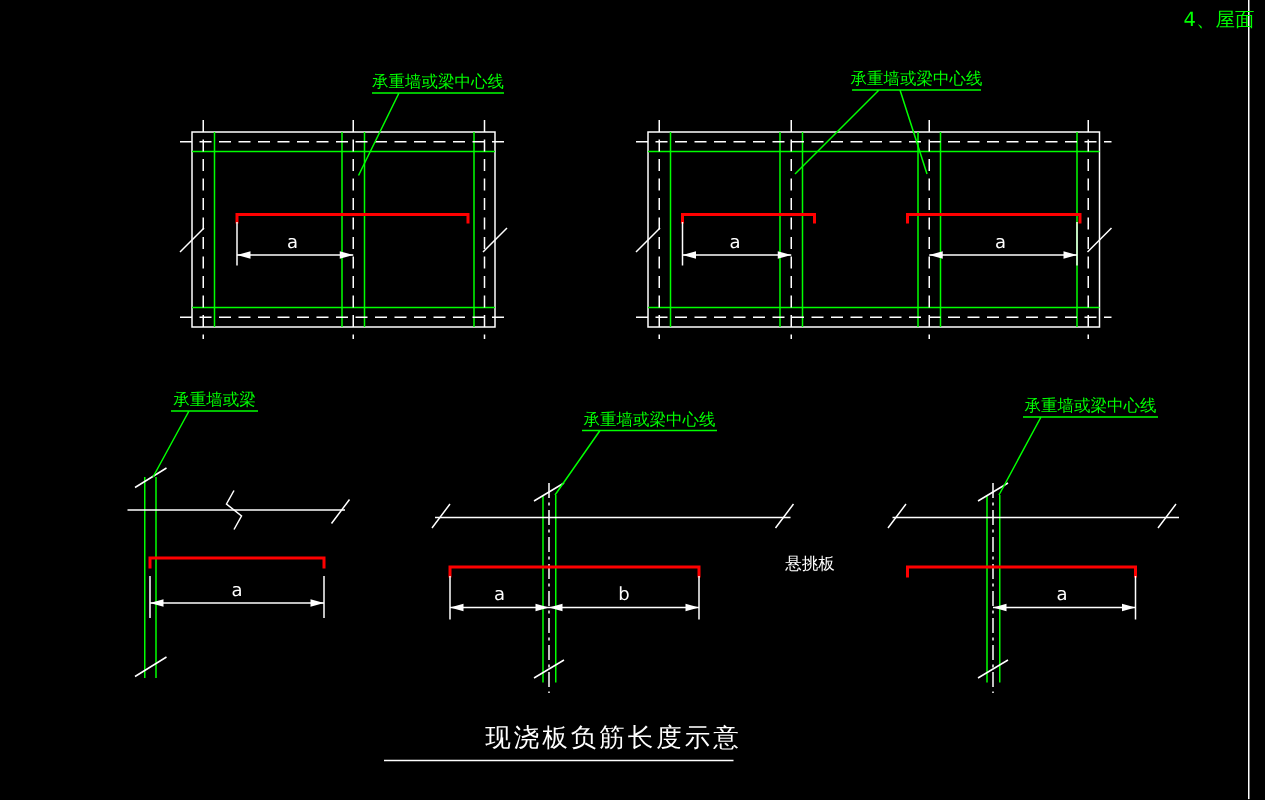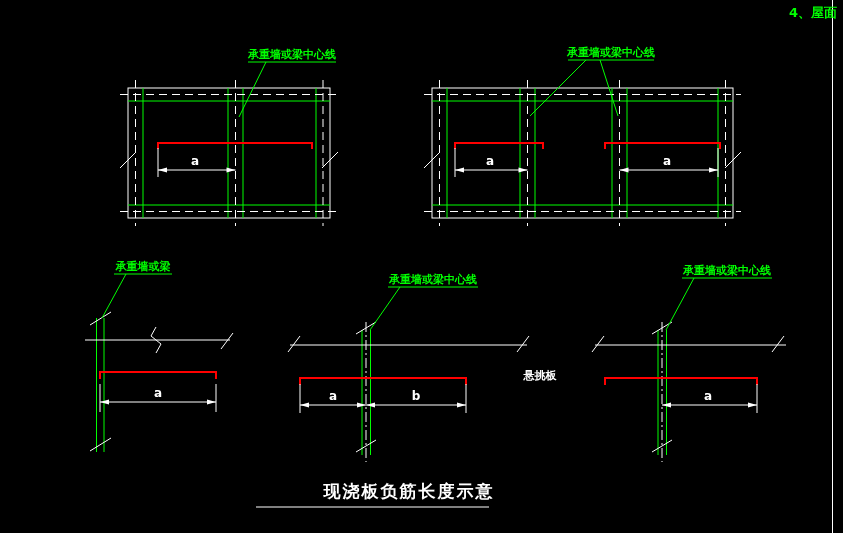--- a/index.html
+++ b/index.html
@@ -1,17 +1,17 @@
 <!DOCTYPE html>
 <html style="--background: #000000; --structure-green: #00ff00; --annotation-white: #ffffff; --rebar-red: #ff0000;"><head>
 <meta charset="utf-8">
 <style>
   html, body { margin: 0; padding: 0; }
   body { background: #000; font-family: "DejaVu Sans", "Liberation Sans", sans-serif; }
-  .root { position: relative; width: 843px; height: 533px; background: var(--background, #000); overflow: hidden; font-weight: bold; }
+  .root { position: relative; width: 843px; height: 533px; background: var(--background, #000); overflow: hidden; }
   svg { display: block; }
   .ln-w { stroke: var(--annotation-white, #fff); fill: none; stroke-width: 1; }
   .ln-g { stroke: var(--structure-green, #0f0); fill: none; stroke-width: 1; }
   .ln-r { stroke: var(--rebar-red, #f00); fill: none; stroke-width: 2; }
   .dash { stroke-dasharray: 8 5; }
   .dashdot { stroke-dasharray: 10 3 2 3; }
   .arr { fill: var(--annotation-white, #fff); stroke: none; }
   .txt-g { fill: var(--structure-green, #0f0); font-size: 11px; font-family: "DejaVu Sans", "Liberation Sans", sans-serif; }
   .txt-w { fill: var(--annotation-white, #fff); font-size: 12px; font-family: "DejaVu Sans", "Liberation Sans", sans-serif; }
   .txt-title { fill: var(--annotation-white, #fff); font-size: 17px; letter-spacing: 2px; font-family: "DejaVu Sans", "Liberation Sans", sans-serif; }

